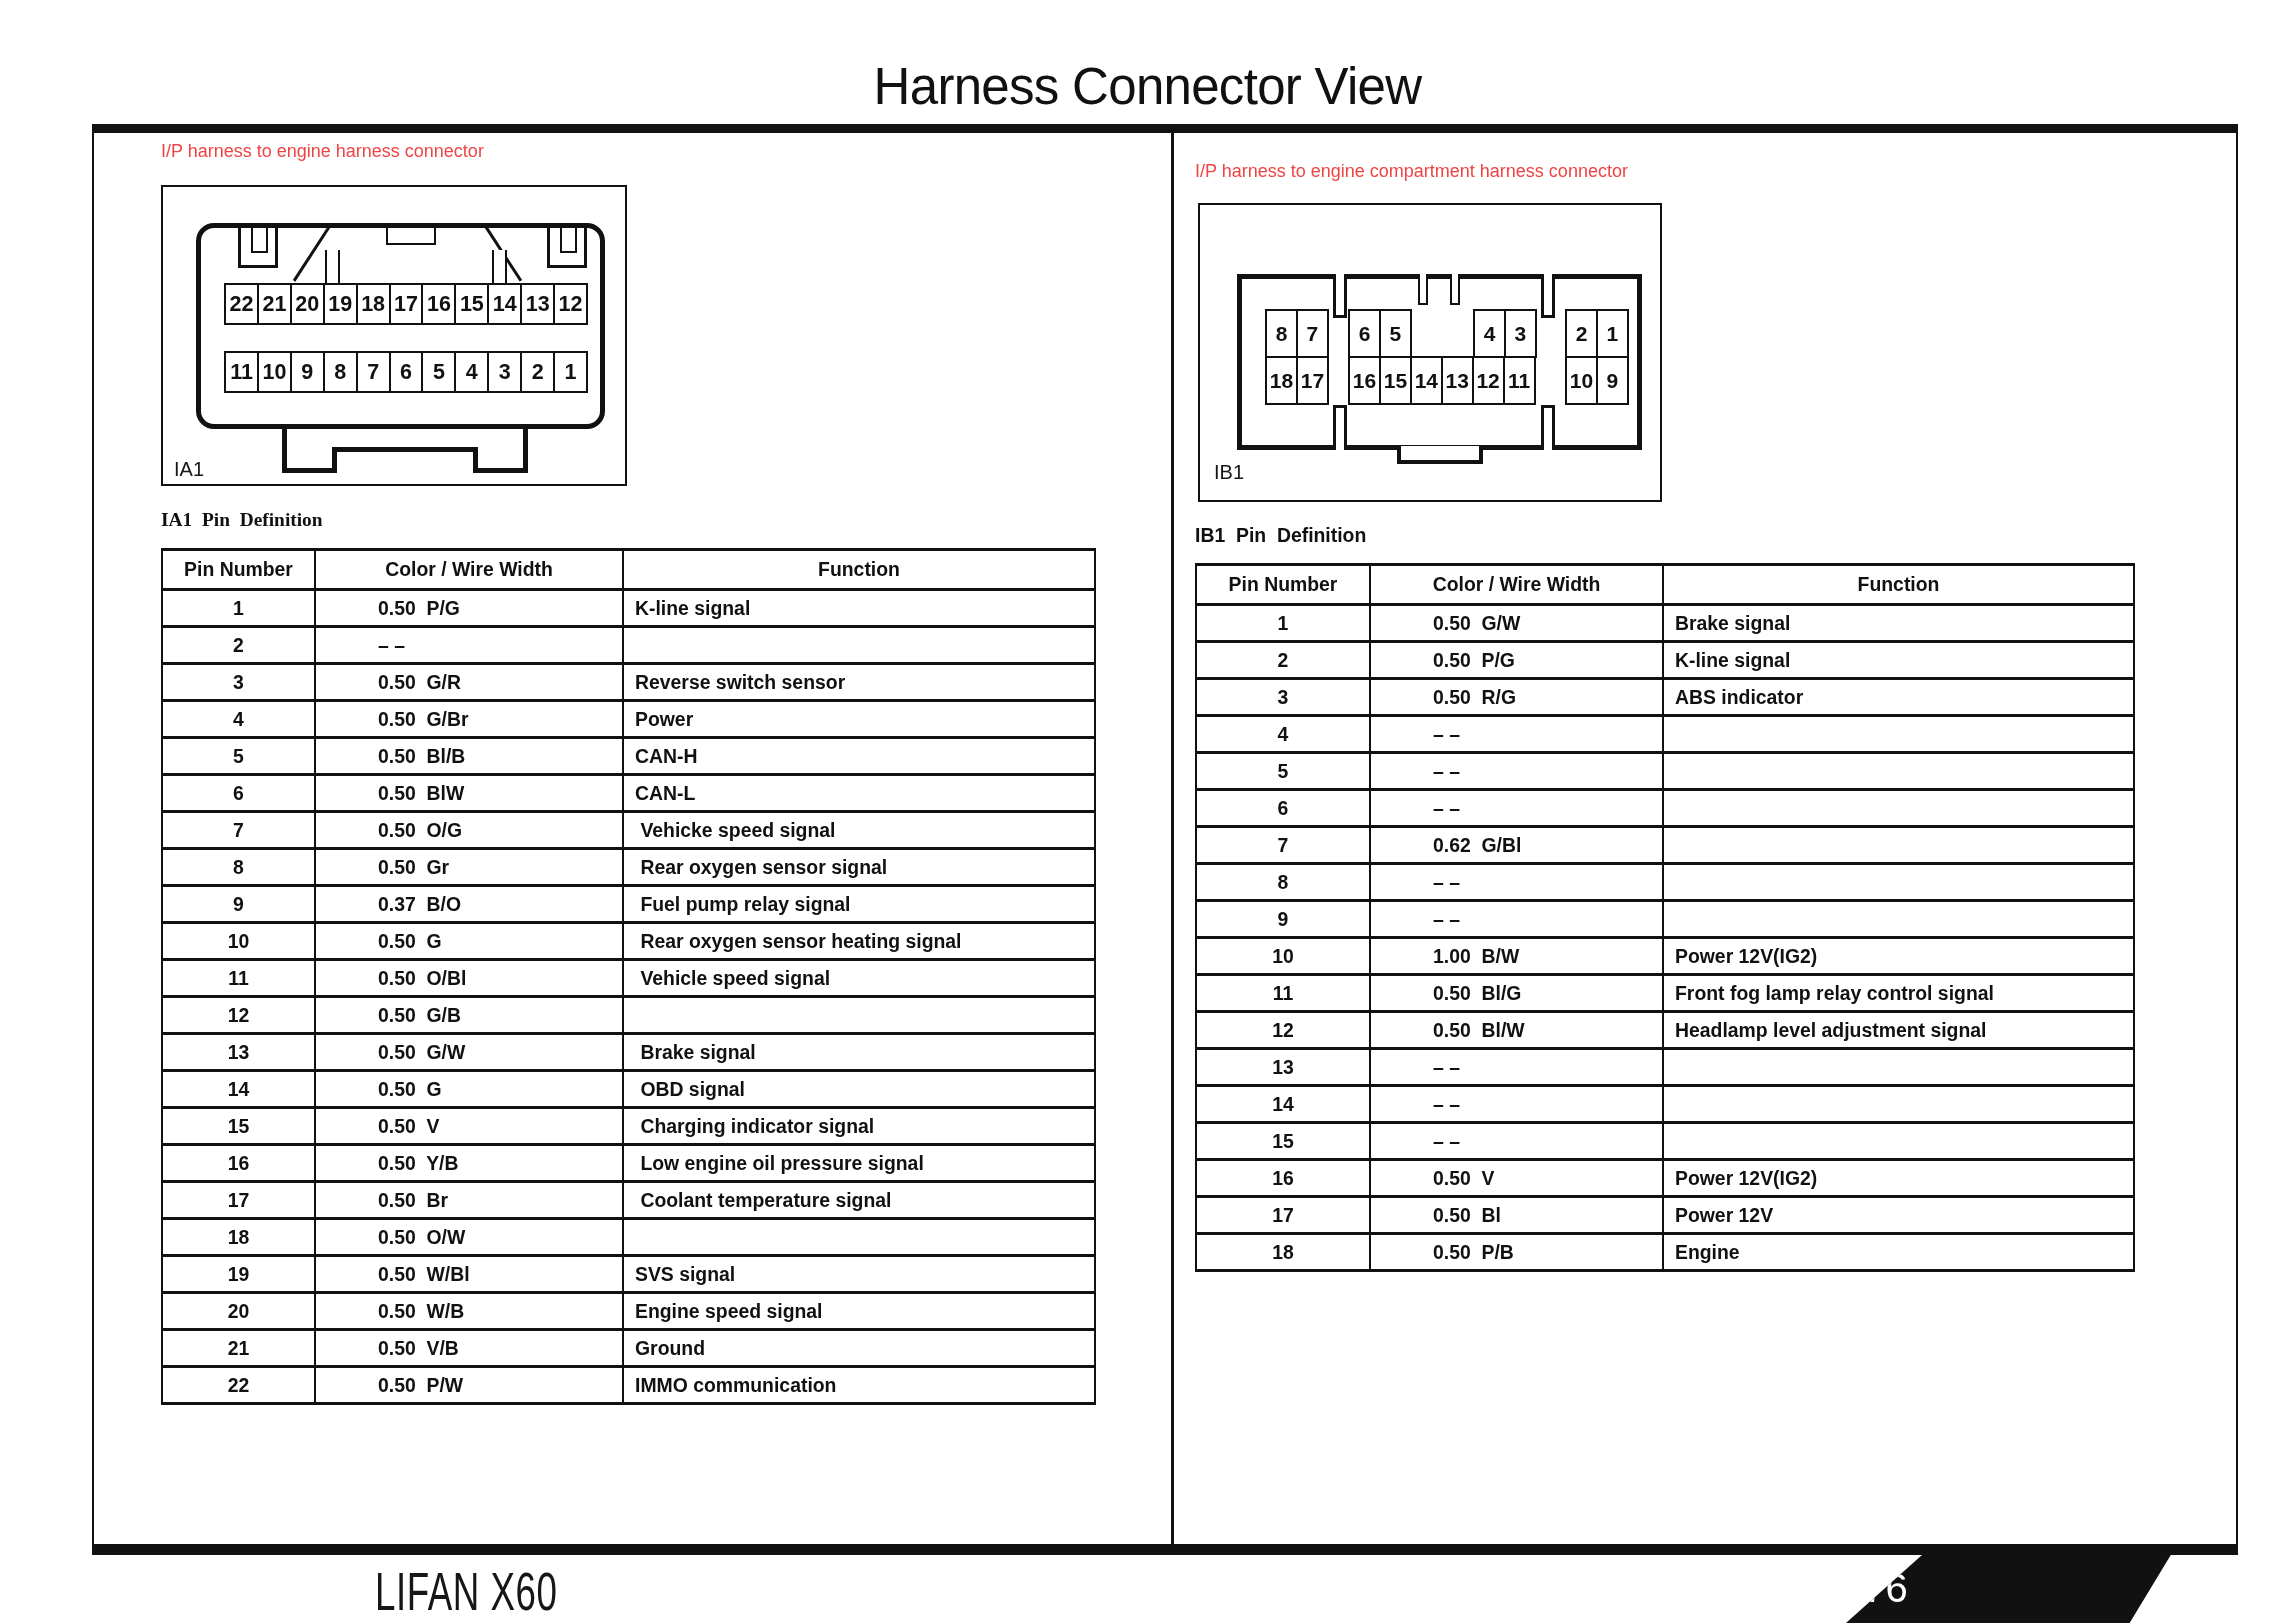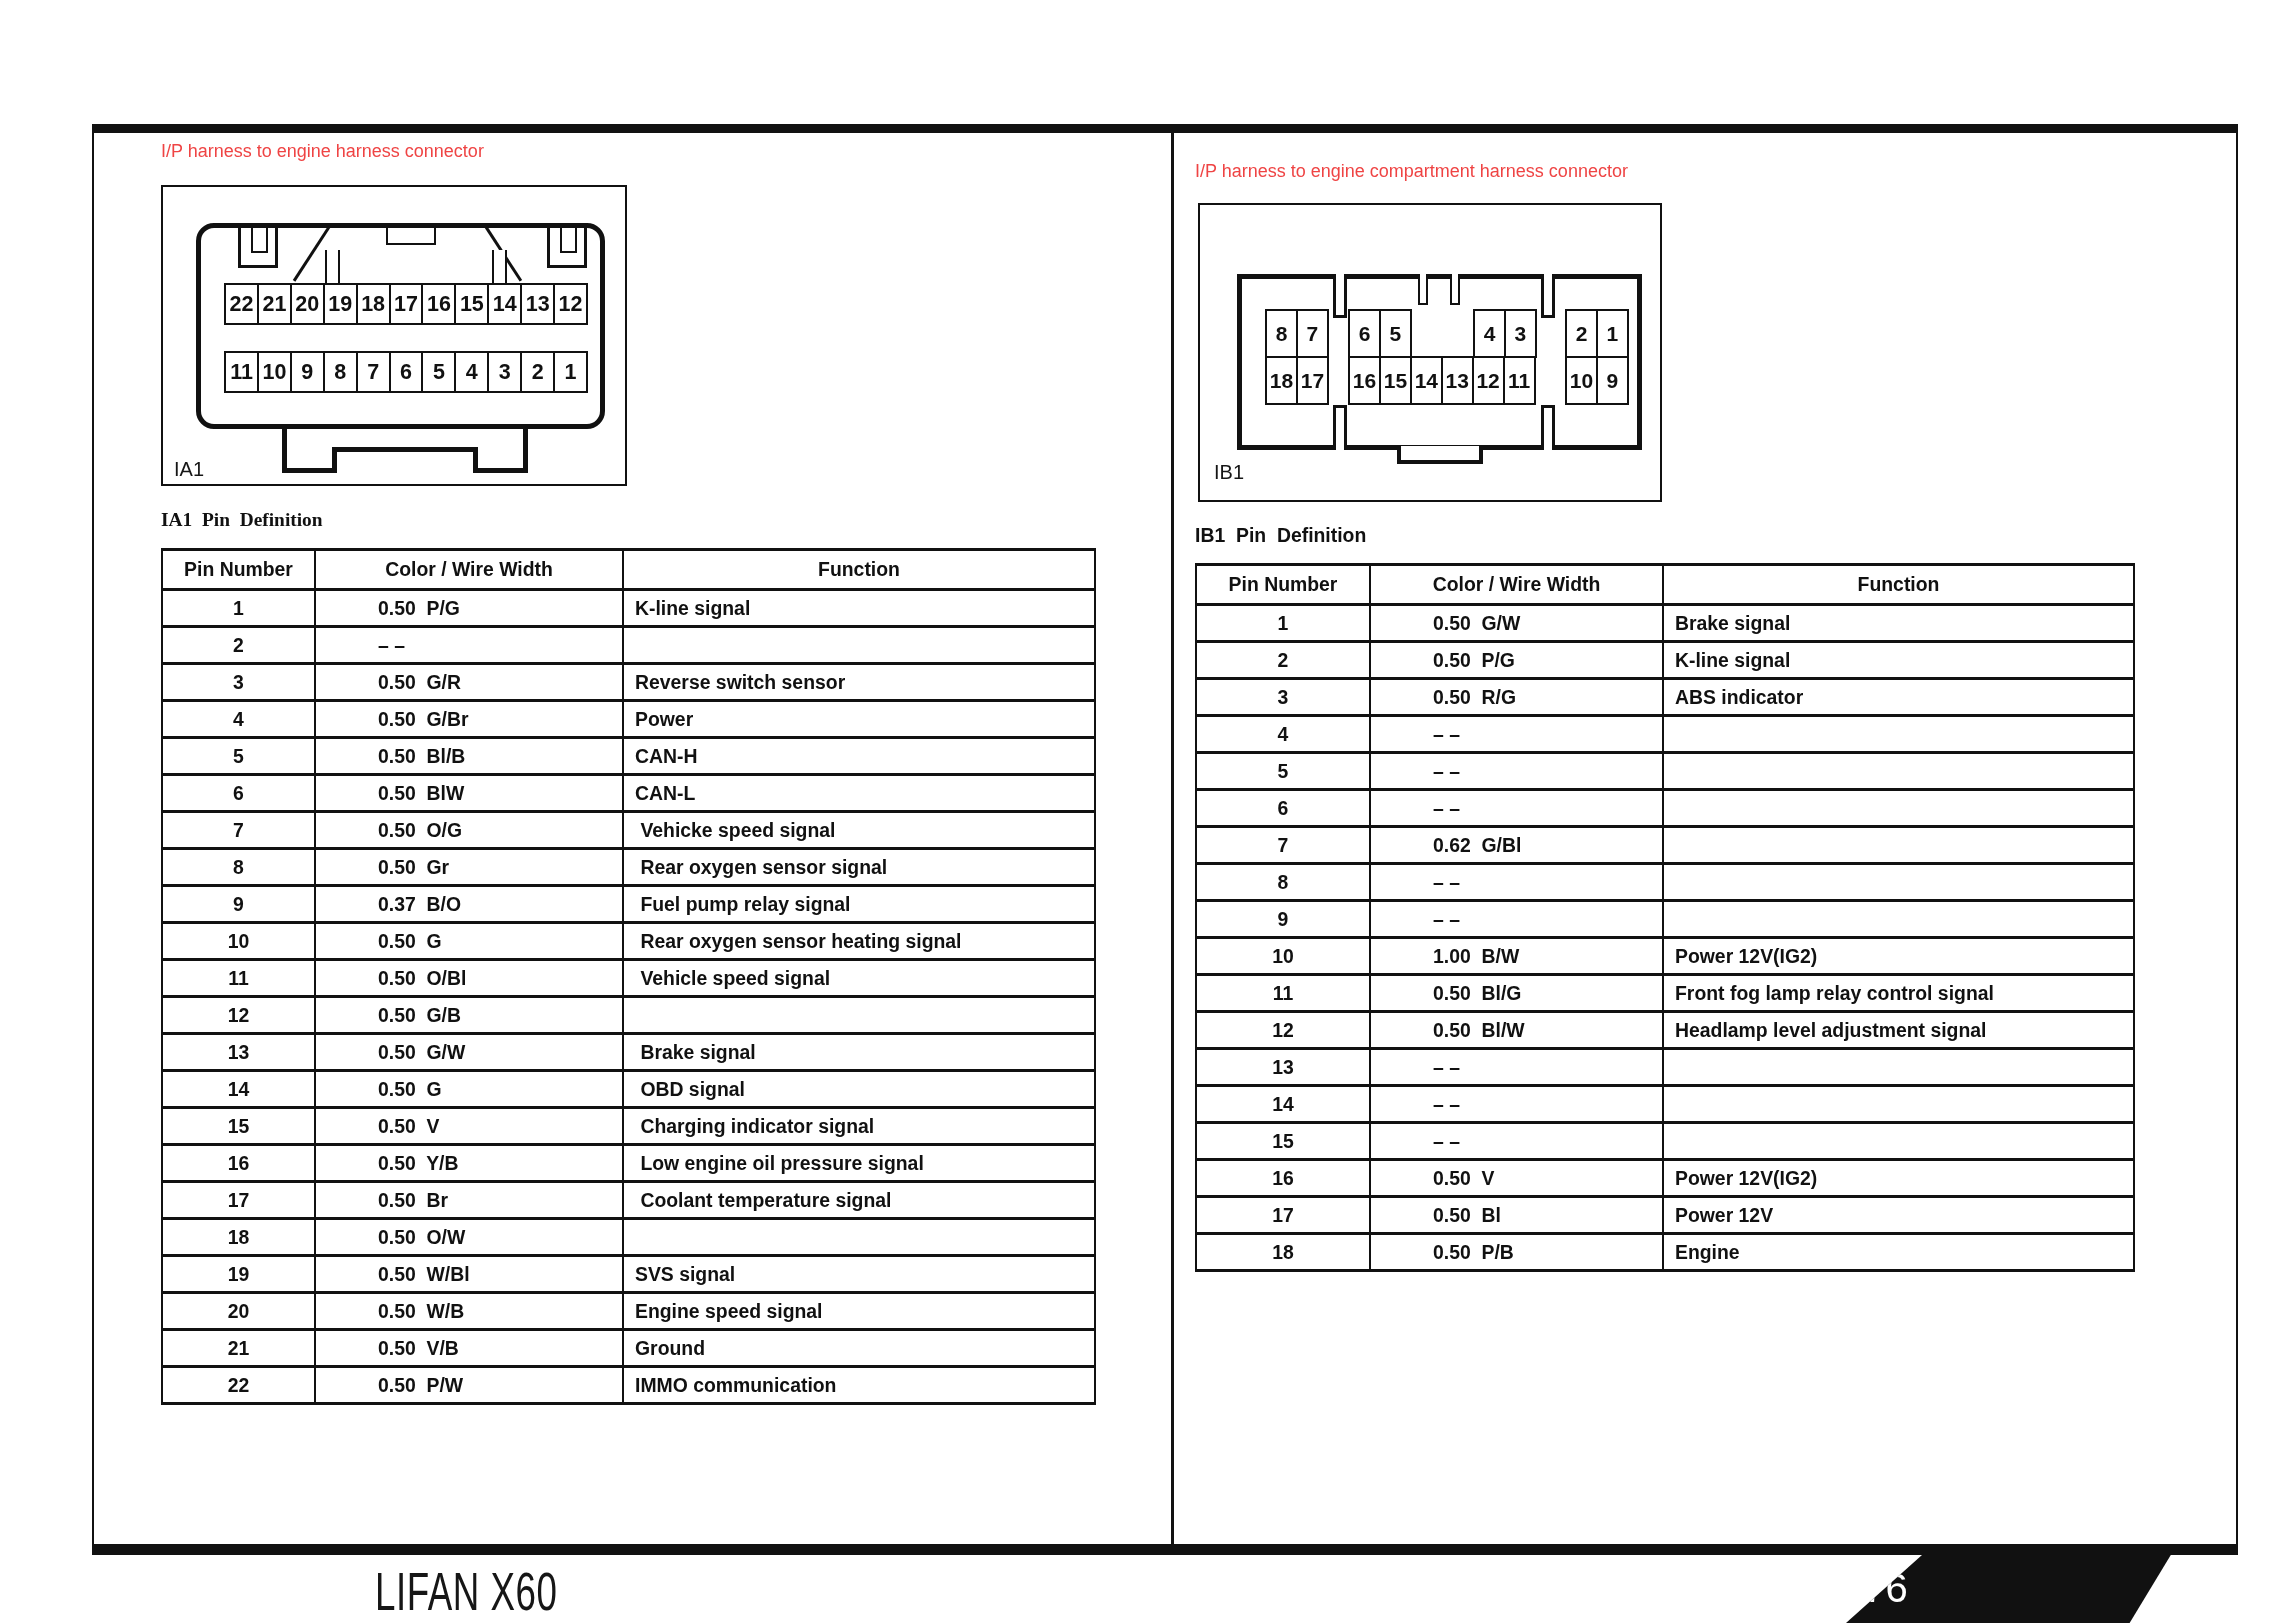--- a/index.html
+++ b/index.html
@@ -66,20 +66,21 @@
   .page-tab{position:absolute;left:1846px;top:1553px;width:326px;height:70px;background:#111;
             clip-path:polygon(24% 0,100% 0,87% 100%,0 100%);
             display:flex;align-items:center;justify-content:flex-start;}
   .page-num{color:#ffffff;font-size:40px;font-weight:normal;transform:translateX(17.3px);}
 </style>
 </head>
 <body>
 
 <div id="page">
 
+  <div class="page-title">Harness Connector View</div>
 
   <div class="main-box"></div>
   <div class="panel-divider"></div>
 
   <div class="fig-caption" style="left:161px;top:141px;">I/P harness to engine harness connector</div>
 
   <div class="fig-box" style="left:161px;top:185px;width:466px;height:301px;">
 
     <div class="ia1-body">
 

